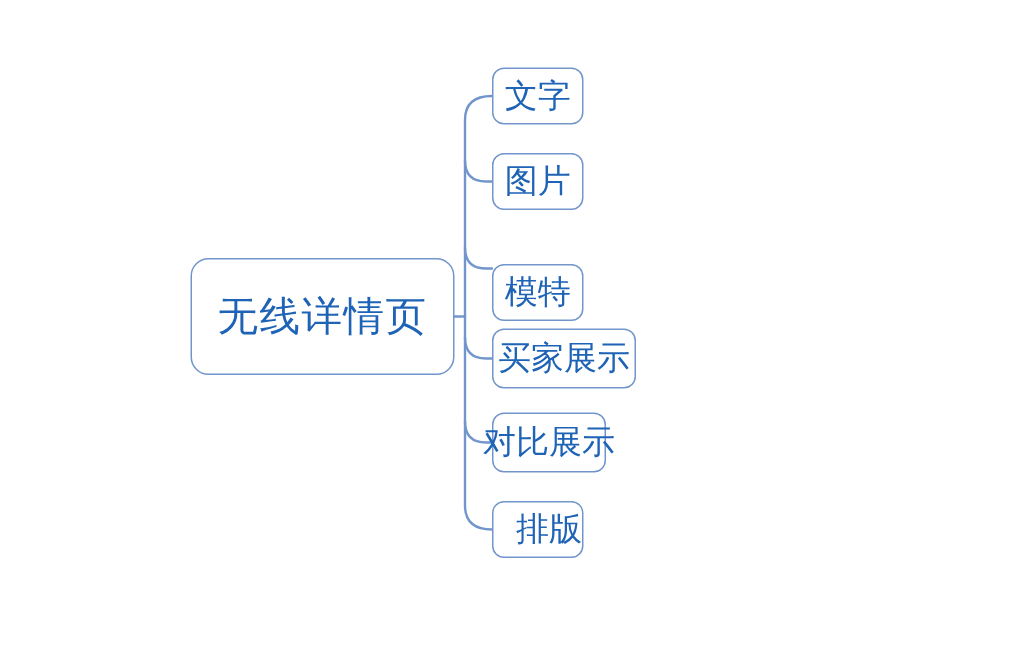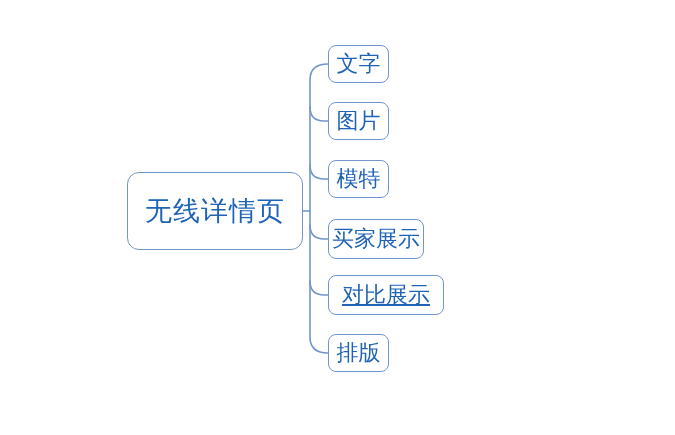--- a/index.html
+++ b/index.html
@@ -45,24 +45,24 @@
     letter-spacing: 1px;
     text-align: right;
   }
   .child-node {
     left: 328px;
     border-radius: 8px;
     font-size: 22px;
   }
   .n0 { top: 45px;  width: 61px; height: 38px; }
   .n1 { top: 102px; width: 61px; height: 38px; }
-  .n2 { top: 160px; width: 61px; height: 38px; }
+  .n2 { top: 176px; width: 61px; height: 38px; }
   .n3 { top: 219px; width: 96px; height: 40px; }
-  .n4 { top: 275px; width: 116px; height: 40px; text-decoration: underline; }
-  .n5 { top: 334px; width: 61px; height: 38px; }
+  .n4 { top: 275px; width: 76px; height: 40px; }
+  .n5 { top: 334px; width: 61px; height: 38px; justify-content: flex-end; }
 </style>
 </head>
 <body>
 
 <div class="canvas">
 
   <svg class="connector-svg" viewBox="0 0 675 435" xmlns="http://www.w3.org/2000/svg">
     <g fill="none" stroke="#7296cc" stroke-width="1.6" stroke-linecap="round">
 
       <path d="M 303 211 L 310 211"></path>

